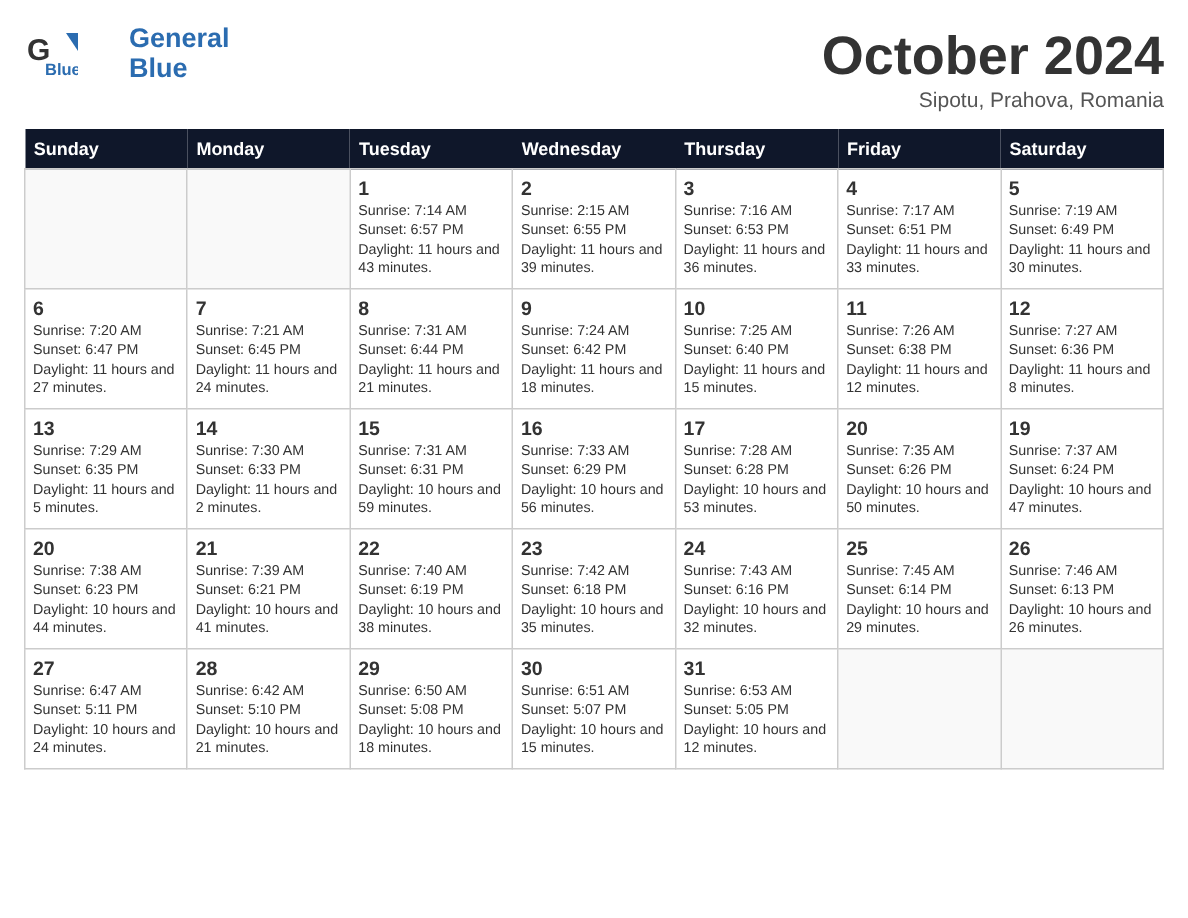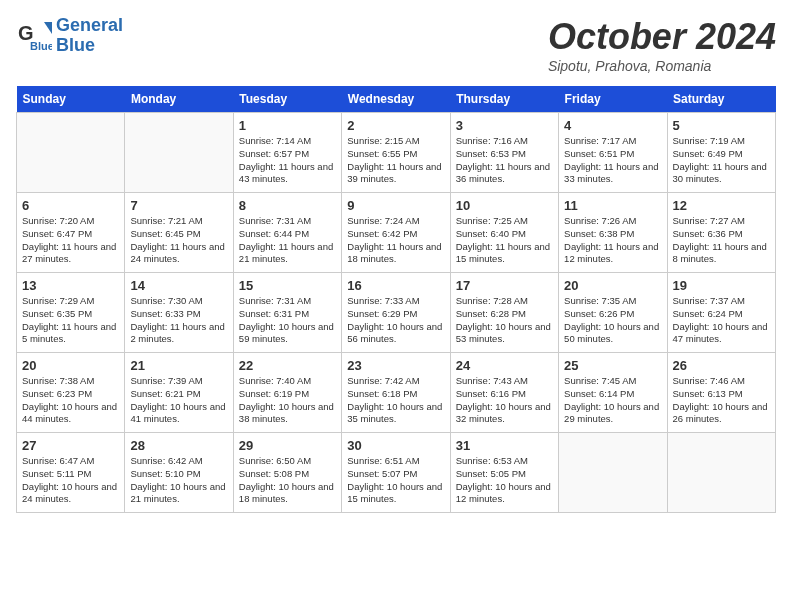--- a/index.html
+++ b/index.html
@@ -19,48 +19,48 @@
     .logo {
       display: flex;
       align-items: center;
       gap: 4px;
     }
     .logo-text {
       font-size: 18px;
       font-weight: bold;
       color: #333;
       line-height: 1.1;
+      margin-left: 30px;
     }
     .logo-text span {
       color: #2b6cb0;
     }
     .logo-icon {
       width: 36px;
       height: 36px;
     }
     .title-block {
-      text-align: left;
-      font-style: italic;
+      text-align: right;
     }
     .month-title {
       font-size: 36px;
       font-weight: bold;
       color: #333;
     }
     .subtitle {
       font-size: 14px;
       color: #555;
     }
     table {
       width: 100%;
       border-collapse: collapse;
       table-layout: fixed;
     }
     th {
-      background: #1d4ed8;
+      background: #0f172a;
       color: #fff;
       font-size: 12px;
       font-weight: bold;
       text-align: left;
       padding: 6px 6px;
     }
     td {
       border: 1px solid #ccc;
       vertical-align: top;
       padding: 5px 5px;

